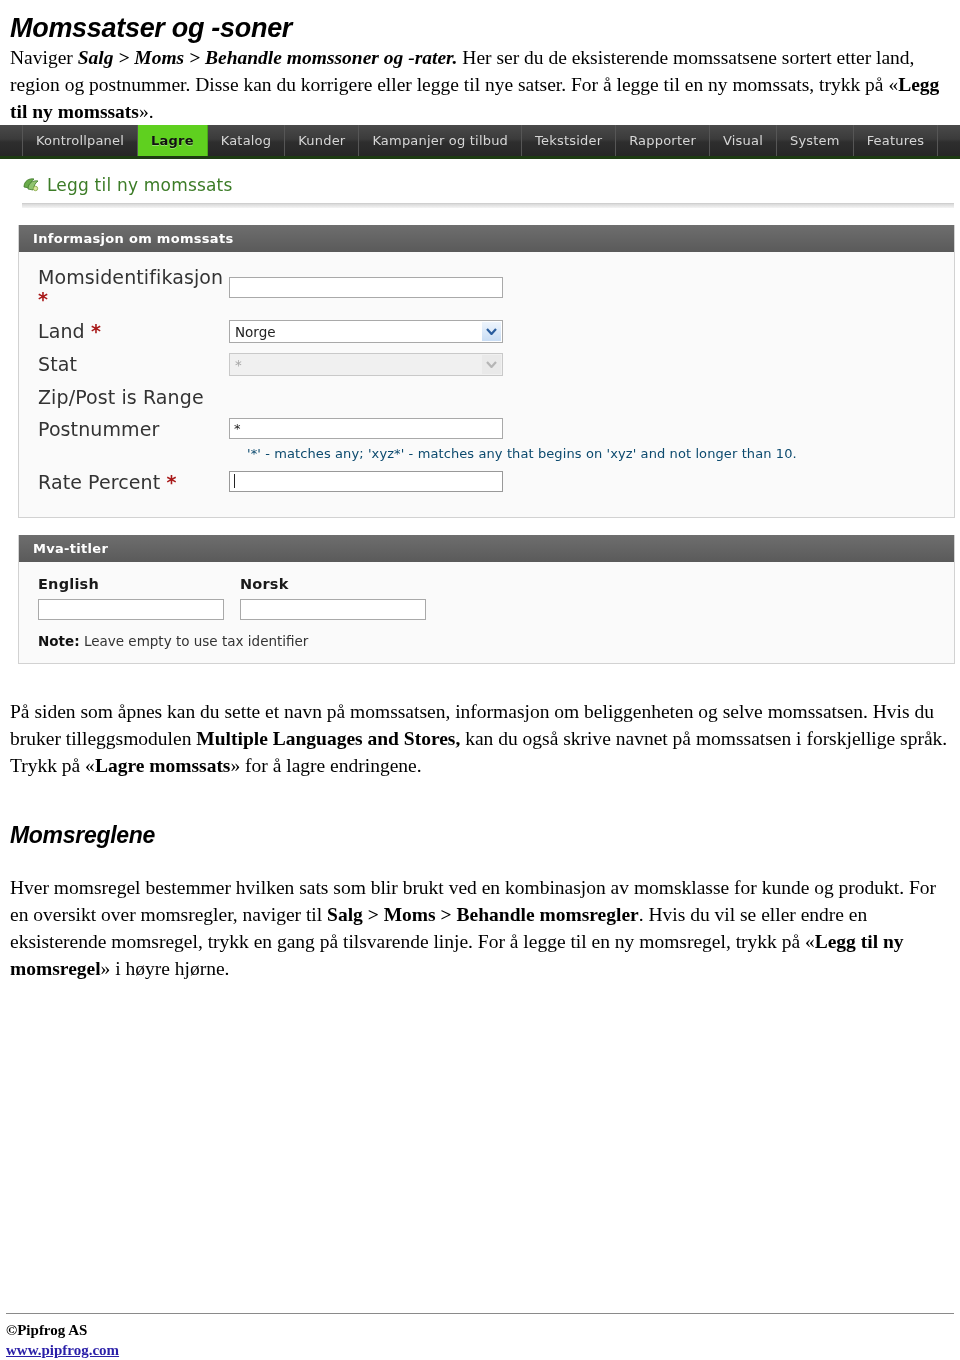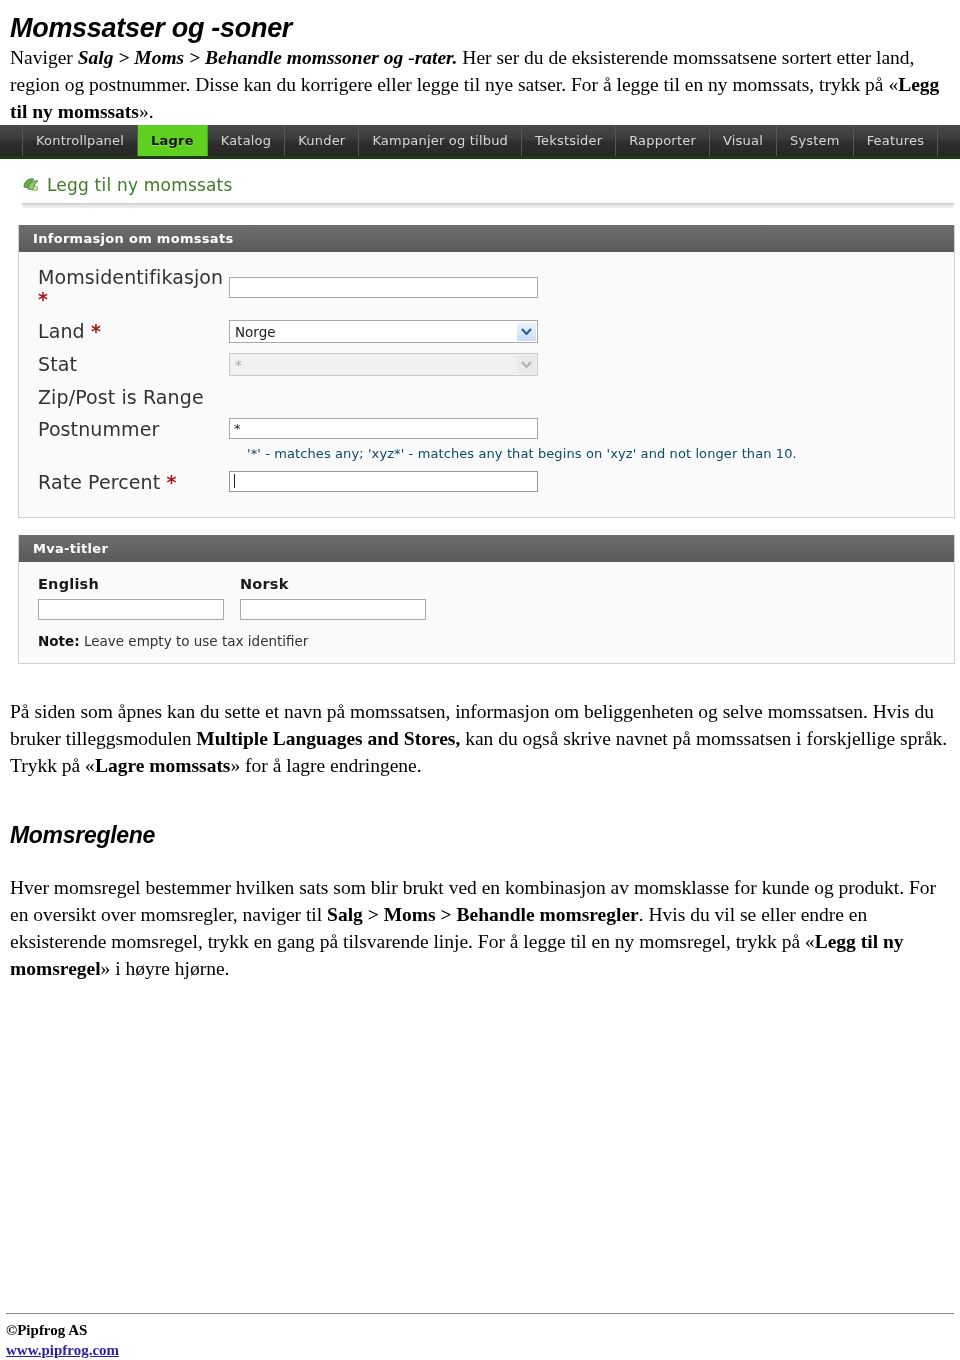--- a/index.html
+++ b/index.html
@@ -134,21 +134,21 @@
     padding-left:19px;
   }
   .flabel{
     width:191px;flex:none;
     font-family:"DejaVu Sans", sans-serif;
     font-size:19px;
     color:#333;
     letter-spacing:0.1px;
   }
   .req{color:#a81818;font-weight:bold;}
-  .fctl{width:309px;flex:none;position:relative;}
+  .fctl{width:274px;flex:none;position:relative;}
   .finput{
     box-sizing:border-box;
     width:100%;height:21px;
     border:1px solid #a9a9a9;
     background:#fff;
     font-family:"DejaVu Sans", sans-serif;
     font-size:13px;
     color:#222;
     padding:1px 4px;
     line-height:19px;

